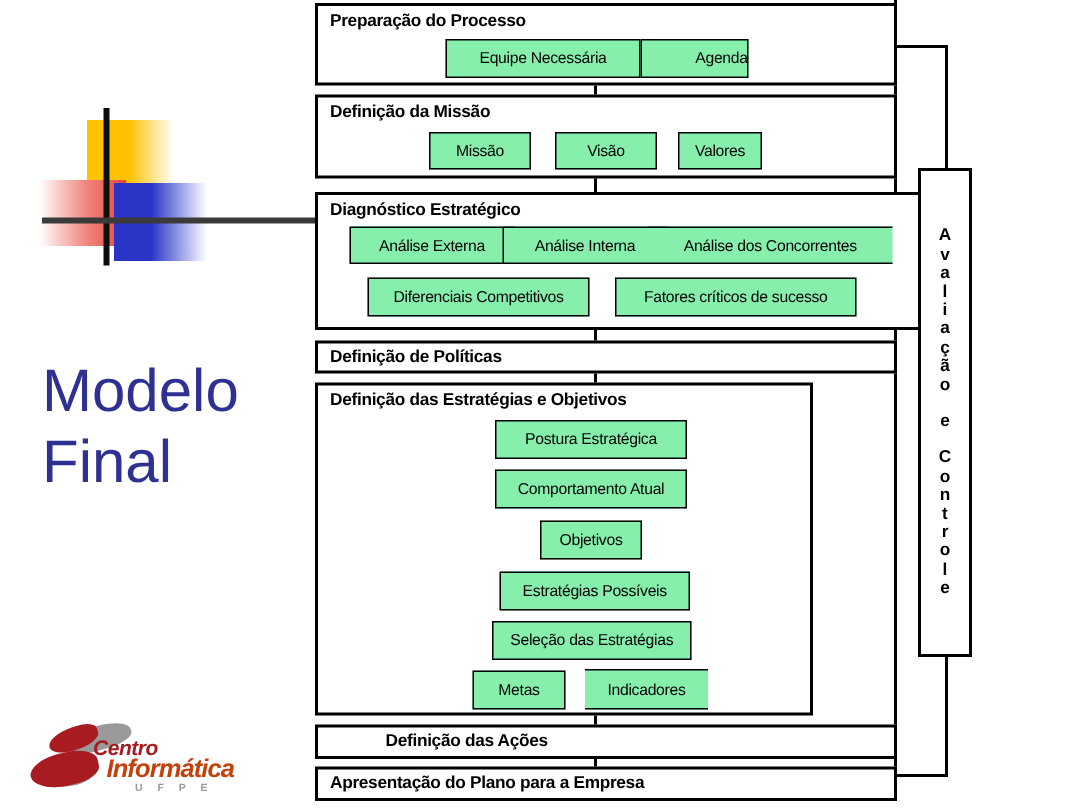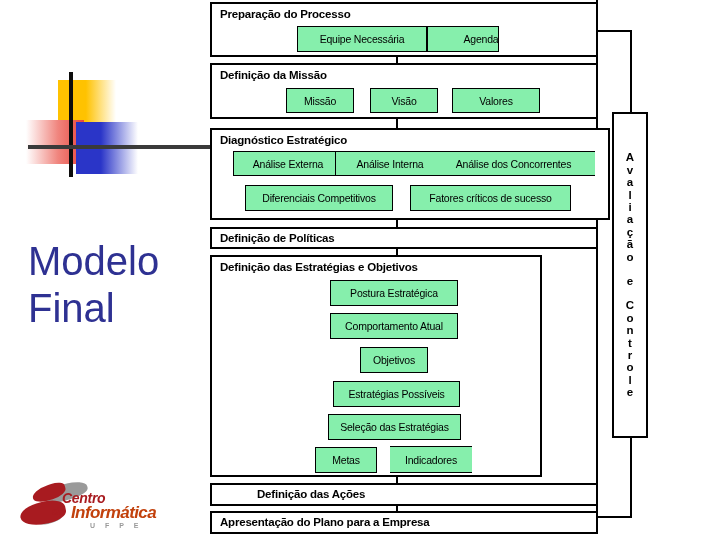--- a/index.html
+++ b/index.html
@@ -258,24 +258,24 @@
   <div class="stage" id="stage-preparacao" style="left:210px; top:2px; width:388px; height:55px;">
     <div class="stage-title">Preparação do Processo</div>
     <div class="node" style="left:85px; top:22px; width:130px; height:26px;">Equipe Necessária</div>
     <div class="node" style="left:215px; top:22px; width:72px; height:26px;padding-left:36px;">Agenda</div>
   </div>
 
   <div class="stage" id="stage-missao" style="left:210px; top:63px; width:388px; height:56px;">
     <div class="stage-title">Definição da Missão</div>
     <div class="node" style="left:74px; top:23px; width:68px; height:25px;">Missão</div>
     <div class="node" style="left:158px; top:23px; width:68px; height:25px;">Visão</div>
-    <div class="node" style="left:240px; top:23px; width:88px; height:25px;">Valores</div>
-  </div>
-
-  <div class="stage" id="stage-diagnostico" style="left:210px; top:128px; width:400px; height:92px;">
+    <div class="node" style="left:240px; top:23px; width:56px; height:25px;">Valores</div>
+  </div>
+
+  <div class="stage" id="stage-diagnostico" style="left:210px; top:128px; width:435px; height:92px;">
     <div class="stage-title">Diagnóstico Estratégico</div>
     <div class="node" style="left:21px; top:21px; width:110px; height:25px;text-align:right;">Análise Externa</div>
     <div class="node" style="left:123px; top:21px; width:110px; height:25px;">Análise Interna</div>
     <div class="node no-sides" style="left:220px; top:21px; width:163px; height:25px;">Análise dos Concorrentes</div>
     <div class="node" style="left:33px; top:55px; width:148px; height:26px;">Diferenciais Competitivos</div>
     <div class="node" style="left:198px; top:55px; width:161px; height:26px;">Fatores críticos de sucesso</div>
   </div>
 
   <div class="stage" id="stage-politicas" style="left:210px; top:227px; width:388px; height:22px;">
     <div class="stage-title" style="top:3px;">Definição de Políticas</div>

